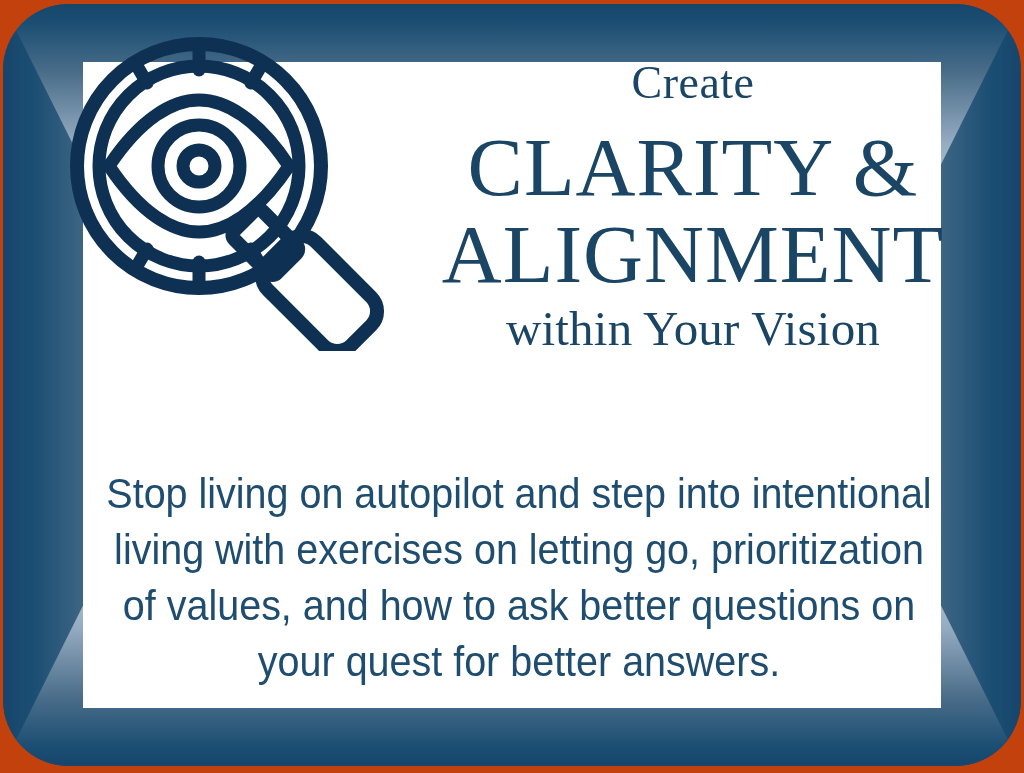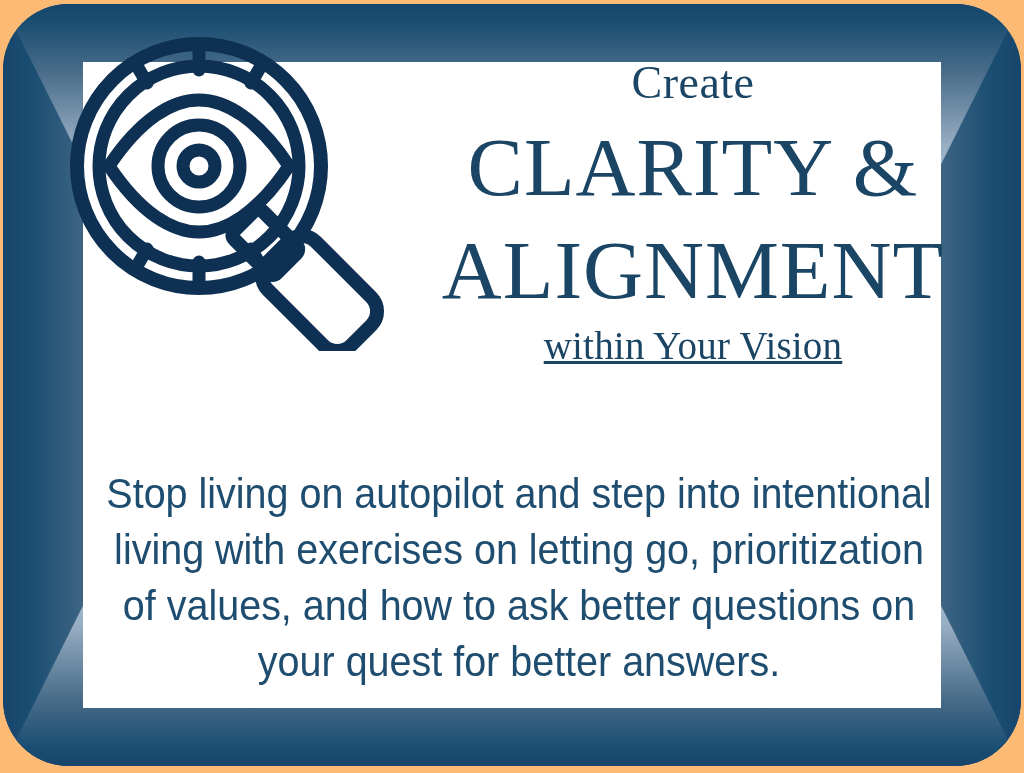--- a/index.html
+++ b/index.html
@@ -13,21 +13,21 @@
     height: 773px;
     overflow: hidden;
     font-family: "Liberation Sans", sans-serif;
   }
 
   
   .stage {
     position: relative;
     width: 1024px;
     height: 773px;
-    background: #fdba74;
+    background: #c2410c;
   }
 
   
   .card-frame {
     position: absolute;
     left: 3px;
     top: 4px;
     width: 1018px;
     height: 762px;
     border-radius: 66px;
@@ -118,28 +118,27 @@
   .h-main {
     display: block;
     font-size: 83px;
     letter-spacing: 1px;
     margin-top: 20px;
   }
   .h-main-line2 {
     display: block;
     font-size: 83px;
     letter-spacing: 1px;
-    margin-top: 20px;
+    margin-top: 4px;
   }
   .h-sub {
     display: block;
-    font-size: 39px;
-    margin-top: 14px;
+    font-size: 49px;
+    margin-top: 8px;
     letter-spacing: 0.2px;
-    text-decoration: underline;
   }
 
   
   .body-copy {
     position: absolute;
     left: 72px;
     top: 462px;
     width: 888px;
     text-align: center;
     color: #1F4D70;

